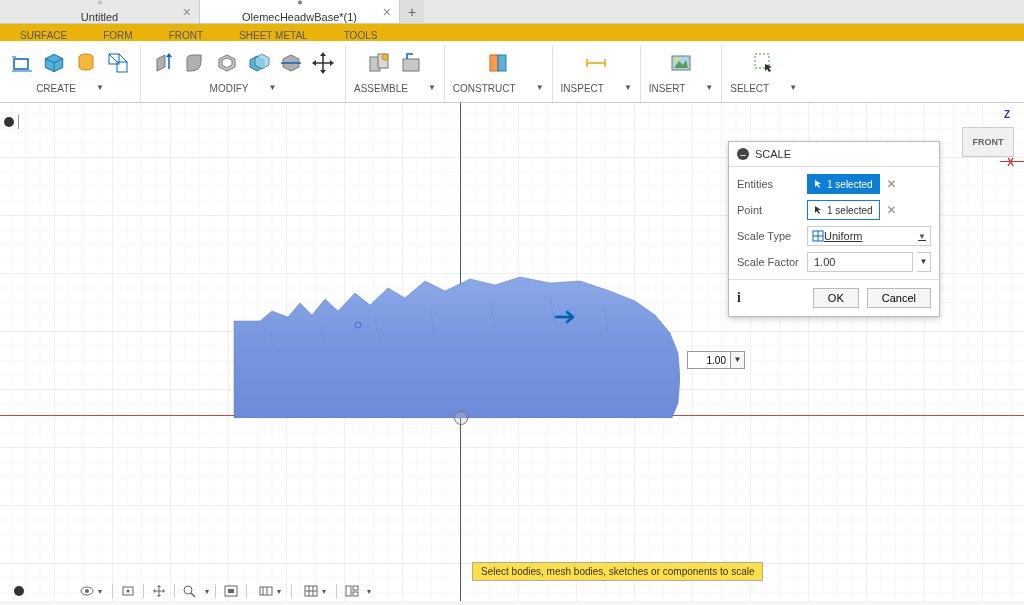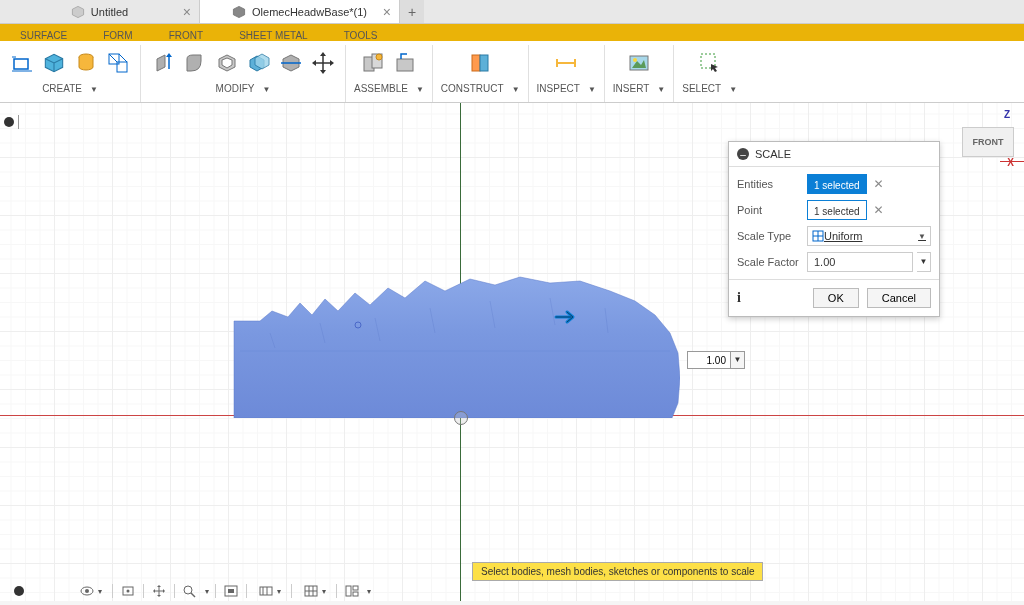--- a/index.html
+++ b/index.html
@@ -1,35 +1,35 @@
 <!DOCTYPE html>
 <html><head>
 <meta charset="utf-8">
 <style>
 * { box-sizing: border-box; margin: 0; padding: 0; font-family: -apple-system, BlinkMacSystemFont, "Segoe UI", Arial, sans-serif; }
 body { width: 1024px; height: 605px; background: #f5f5f5; overflow: hidden; font-size: 11px; color: #333; }
 
 .tab-bar { display: flex; height: 24px; background: #e8e8e8; border-bottom: 1px solid #ccc; align-items: center; }
-.tab { display: flex; align-items: center; gap: 6px; padding: 0 12px; height: 100%; border-right: 1px solid #ccc; cursor: pointer; min-width: 200px; justify-content: center; position: relative; }
+.tab { display: flex; align-items: center; gap: 6px; padding: 0 12px; height: 100%; border-right: 1px solid #ccc; cursor: pointer; min-width: 200px; justify-content: center; position: relative; flex-direction: column; }
 .tab.active { background: #ffffff; }
 .tab-close { position: absolute; right: 8px; font-size: 14px; color: #888; cursor: pointer; }
 .tab-add { width: 24px; text-align: center; cursor: pointer; font-size: 14px; color: #666; background:#ddd; height:100%; display:flex; align-items:center; justify-content:center;}
 .user-area { margin-left: auto; display: flex; align-items: center; gap: 10px; padding: 0 12px; }
 .avatar { width: 18px; height: 18px; border-radius: 50%; background: #aaa; border:1px solid #888;}
 .help-icon { width: 18px; height: 18px; border-radius: 50%; background: #bbb; color: #fff; display:flex; align-items:center; justify-content:center; font-size:12px; font-weight:bold;}
 
 .ribbon-tabs { display: flex; gap: 36px; padding: 6px 20px 0 20px; background: #eab308; font-size: 10px; color: #555; }
 .ribbon-tab { cursor: pointer; }
 
 .toolbar { display: flex; background: #fff; border-bottom: 1px solid #ccc; height: 62px; align-items: flex-start; padding-top: 4px; }
 .toolbar-group { display: flex; flex-direction: column; align-items: center; border-right: 1px solid #e0e0e0; padding: 0 8px; height: 100%; }
 .toolbar-group.no-border { border-right: none; }
 .tool-icons { display: flex; gap: 4px; align-items: center; height: 36px; }
 .tool-icon { width: 28px; height: 28px; display: flex; align-items: center; justify-content: center; cursor: pointer; border-radius: 2px; }
-.group-label { font-size: 10px; color: #555; margin-top: 2px; display:flex; align-items:flex-end; gap:8px;}
+.group-label { font-size: 10px; color: #555; margin-top: 2px; display:flex; align-items:flex-start; gap:20px;}
 .dropdown-caret { font-size:8px; color:#555;}
 
 .canvas-area { position: relative; height: 498px; background: #fff; }
 .grid { position: absolute; inset: 0; background-image: 
   linear-gradient(#eee 1px, transparent 1px),
   linear-gradient(90deg, #eee 1px, transparent 1px),
   linear-gradient(#f7f7f7 1px, transparent 1px),
   linear-gradient(90deg, #f7f7f7 1px, transparent 1px);
   background-size: 58px 58px, 58px 58px, 14.5px 14.5px, 14.5px 14.5px;
   background-position: -4px -4px, -4px -4px, -4px -4px, -4px -4px;
@@ -56,21 +56,21 @@
 .view-cube .z-label { position:absolute; top:-2px; right:2px; color:#33a; font-size:10px; font-weight:bold;}
 .view-cube .x-label { position:absolute; top:46px; right:-2px; color:#c33; font-size:10px; font-weight:bold;}
 .view-cube .red-line { position:absolute; top:50px; left:44px; width:28px; height:1px; background:#c33;}
 
 .dialog { position:absolute; top:38px; left:728px; width:212px; background:#fff; border:1px solid #bbb; box-shadow:0 2px 6px rgba(0,0,0,0.2); font-size:11px;}
 .dialog-header { display:flex; align-items:center; gap:6px; padding:6px 8px; border-bottom:1px solid #ddd; font-weight:normal; color:#333;}
 .dialog-header .collapse-dot { width:12px; height:12px; border-radius:50%; background:#444; display:flex; align-items:center; justify-content:center; color:#fff; font-size:10px;}
 .dialog-body { padding:4px 8px;}
 .dialog-row { display:flex; align-items:center; height:26px; gap:4px;}
 .dialog-row .label { width:66px; color:#555;}
-.dialog-row .selected-chip { display:flex; align-items:center; gap:3px; padding:2px 6px; border:1px solid #0b7fd6; font-size:10px; height:20px;flex-direction:column;}
+.dialog-row .selected-chip { display:flex; align-items:center; gap:3px; padding:2px 6px; border:1px solid #0b7fd6; font-size:10px; height:20px;}
 .dialog-row .selected-chip.blue { background:#0b7fd6; color:#fff;}
 .dialog-row .selected-chip.white { background:#fff; color:#333;}
 .dialog-row .x-icon { color:#888; cursor:pointer; font-size:12px; width:16px; text-align:center;}
 .dialog-row .select { flex:1; display:flex; align-items:center; border:1px solid #ccc; height:20px; padding:0 4px; text-decoration:underline;}
 .dialog-row .select .sel-caret { margin-left:auto; font-size:8px; color:#555;}
 .dialog-row .input-field { flex:1; display:flex; align-items:center; border:1px solid #ccc; height:20px; padding:0 6px;}
 .dialog-row .input-caret { width:14px; height:20px; border:1px solid #ccc; border-left:none; text-align:center; font-size:8px; line-height:18px;}
 .dialog-footer { display:flex; justify-content:flex-end; align-items:center; gap:8px; padding:8px; border-top:1px solid #ddd;}
 .dialog-footer .info-icon { margin-right:auto; font-weight:bold; font-family:serif; font-size:14px;}
 .dialog-footer button { padding:3px 14px; border:1px solid #bbb; background:#f5f5f5; cursor:pointer; font-size:11px;}

